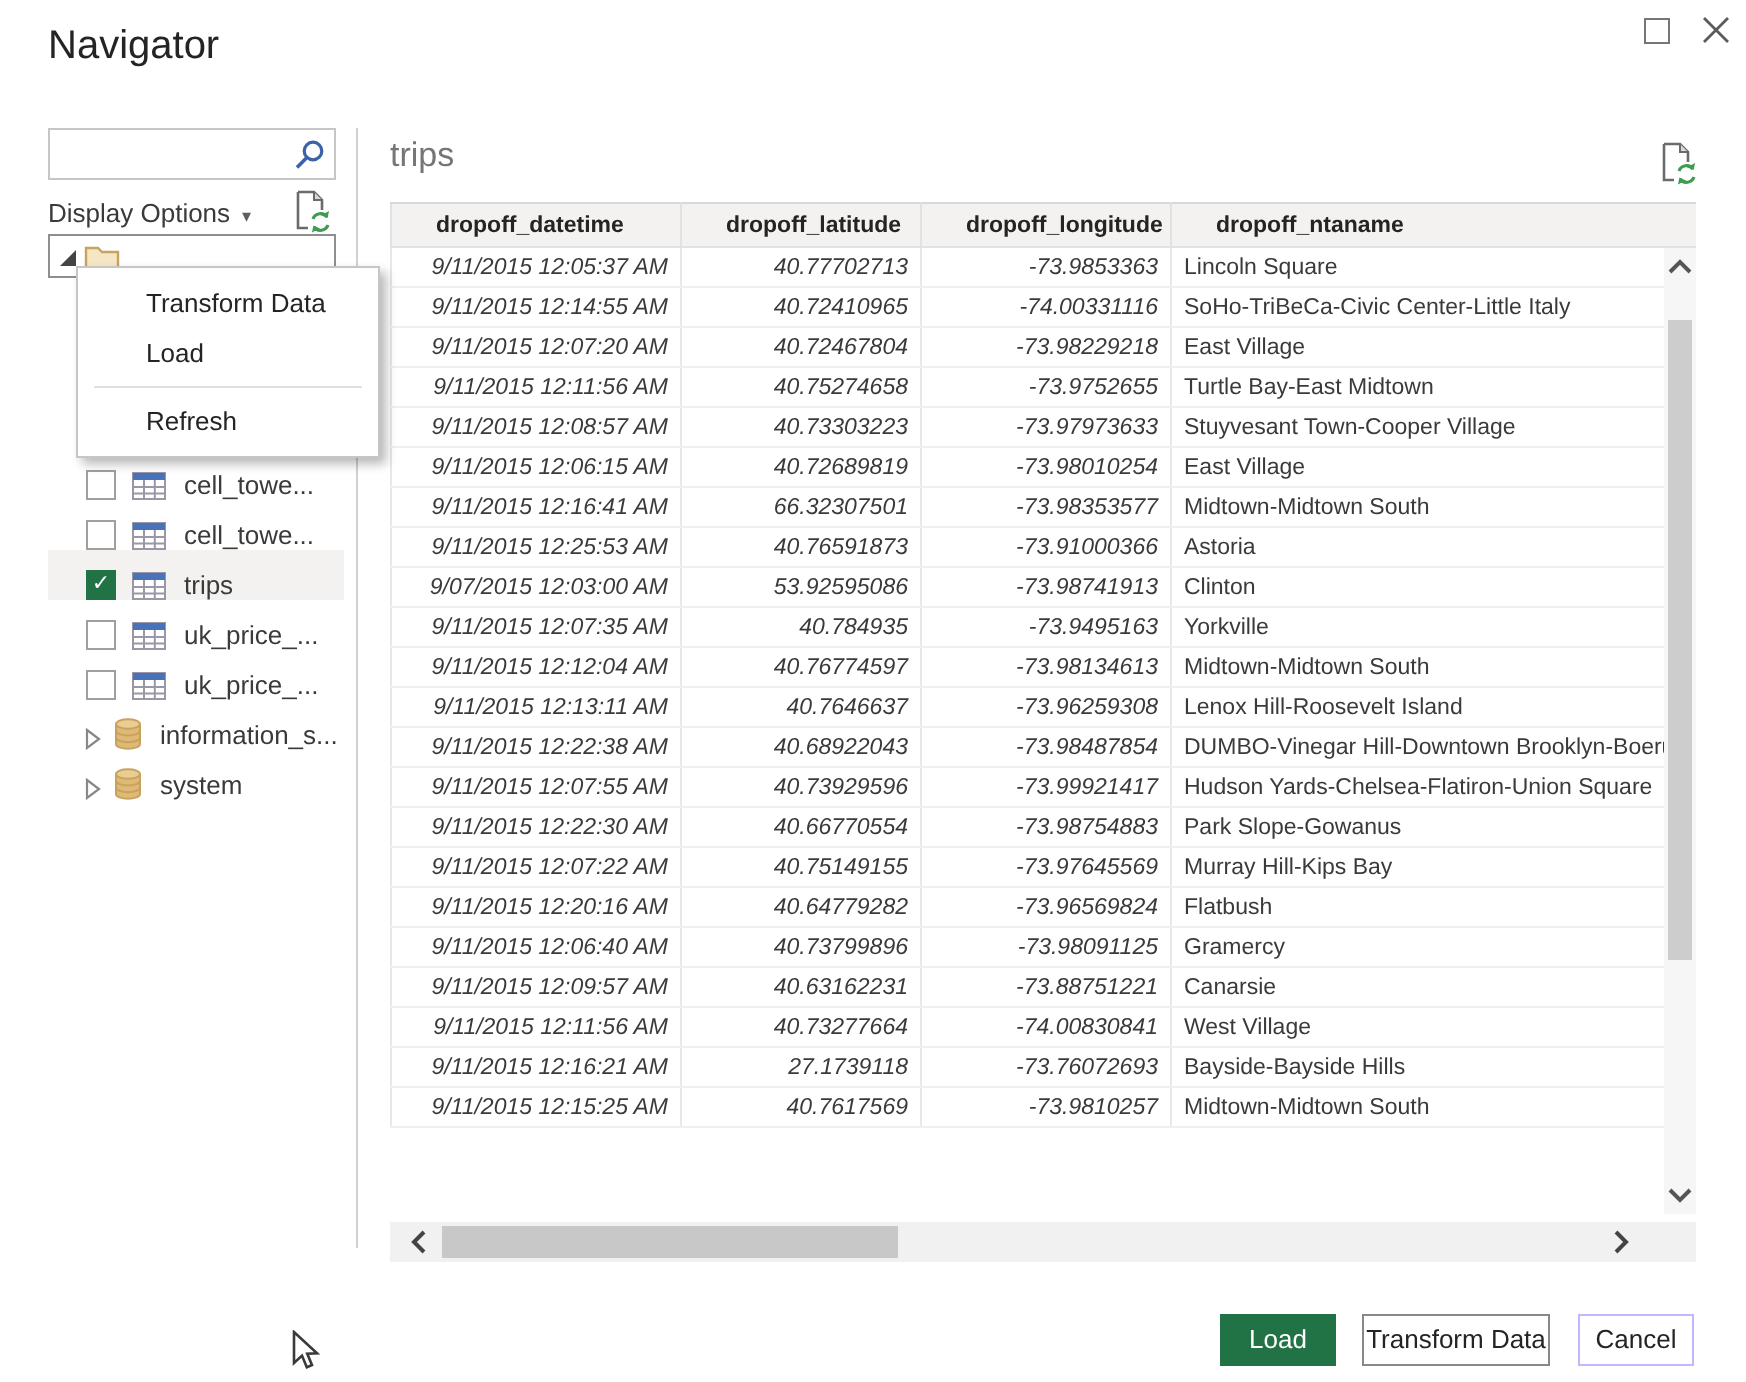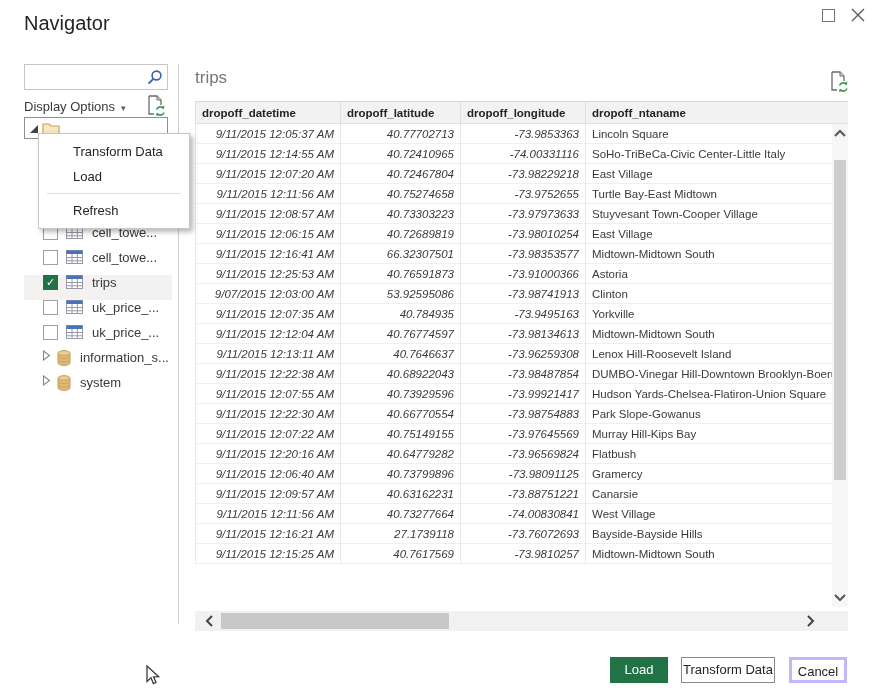--- a/index.html
+++ b/index.html
@@ -23,62 +23,62 @@
   .caret { font-size:9px; color:#605e5c; margin-left:6px; }
   .refresh-doc1 { left:146px; top:95px; }
   .refresh-doc2 { left:829px; top:71px; }
 
   .root-row { left:24px; top:117px; width:144px; height:22px; border:1px solid #8f8f8f; background:#fff; }
   .root-row svg { position:absolute; }
 
   .vline { left:178px; top:64px; width:1px; height:560px; background:#d2d0ce; }
 
   .tree { left:24px; top:200px; width:148px; }
-  .tree-row { display:flex; align-items:flex-start; height:25px; padding-left:19px; cursor:default; }
+  .tree-row { display:flex; align-items:flex-end; height:25px; padding-left:19px; cursor:default; }
   .tree-row.selected { background:#f3f2f1; }
   .cb { width:15px; height:15px; border:1px solid #a19f9d; background:#fff; font-size:11px;
         line-height:13px; text-align:center; color:#fff; flex:0 0 auto; }
   .cb.checked { background:#217346; border-color:#217346; }
   .tbl-icon { margin-left:8px; line-height:0; flex:0 0 auto; }
   .tri { width:10px; margin-left:-1px; line-height:0; flex:0 0 auto; }
   .db-icon { margin-left:5px; line-height:0; flex:0 0 auto; }
   .lbl { margin-left:9px; font-size:13px; color:#3b3a39; white-space:nowrap; }
 
   
   .menu { left:38px; top:133px; width:152px; background:#fff; border:1px solid #c8c6c4;
           box-shadow:3px 3px 5px rgba(0,0,0,.28); padding:5px 0; z-index:20; }
   .menu-item { height:25px; line-height:25px; padding-left:34px; font-size:13px; color:#252423; cursor:default; }
   .menu-divider { height:1px; background:#e1dfdd; margin:4px 8px; }
 
   
   .preview-title { left:195px; top:68px; font-size:17px; color:#767676; }
   .table-wrap { left:195px; top:101px; width:637px; }
   table { border-collapse:collapse; table-layout:fixed; width:637px; }
-  th { height:22px; background:#f3f2f1; font-weight:bold; text-align:left; padding:0 6px;
+  th { height:22px; background:#f3f2f1; font-weight:bold; text-align:left; padding:0 22px;
        border:1px solid #e1e1e1; border-top:1px solid #d8d8d8; font-size:11.5px; color:#252423;
        white-space:nowrap; overflow:hidden; }
   td { height:20px; padding:0 6px; border-right:1px solid #e8e8e8; border-bottom:1px solid #efefef;
        border-left:1px solid #e8e8e8; font-size:11.5px; color:#3b3a39; white-space:nowrap; overflow:hidden; }
   td:nth-child(-n+3) { text-align:right; font-style:italic; }
   .header-filler { left:831px; top:101px; width:17px; height:23px; background:#f3f2f1;
                    border-top:1px solid #d8d8d8; border-bottom:1px solid #e1e1e1; }
 
   
   .vscroll { left:832px; top:124px; width:16px; height:483px; background:#f6f6f6; }
   .vthumb { position:absolute; left:2px; top:36px; width:12px; height:320px; background:#cdcdcd; }
   .vchev { position:absolute; left:2px; line-height:0; }
   .hscroll { left:195px; top:611px; width:653px; height:20px; background:#f1f1f1; }
   .hthumb { position:absolute; left:26px; top:2px; width:228px; height:16px; background:#c8c8c8; }
   .hchev { position:absolute; top:4px; line-height:0; }
 
   
   .btn { height:26px; font-size:13px; text-align:center; line-height:24px; cursor:default; }
   .btn-load { left:610px; top:657px; width:58px; background:#217346; border:1px solid #217346; color:#fff; }
   .btn-transform { left:681px; top:657px; width:94px; background:#fff; border:1px solid #8a8886; color:#252423; }
-  .btn-cancel { left:789px; top:657px; width:58px; background:#fff; border:3px solid #c4b5fd; color:#252423; }
+  .btn-cancel { left:789px; top:657px; width:58px; background:#fff; border:1px solid #c4b5fd; color:#252423; }
 
   .cursor { left:146px; top:665px; z-index:30; line-height:0; }
 </style>
 </head>
 <body>
 
 <div class="window">
 
   <div class="abs title">Navigator</div>
   <div class="abs btn-max"></div>

